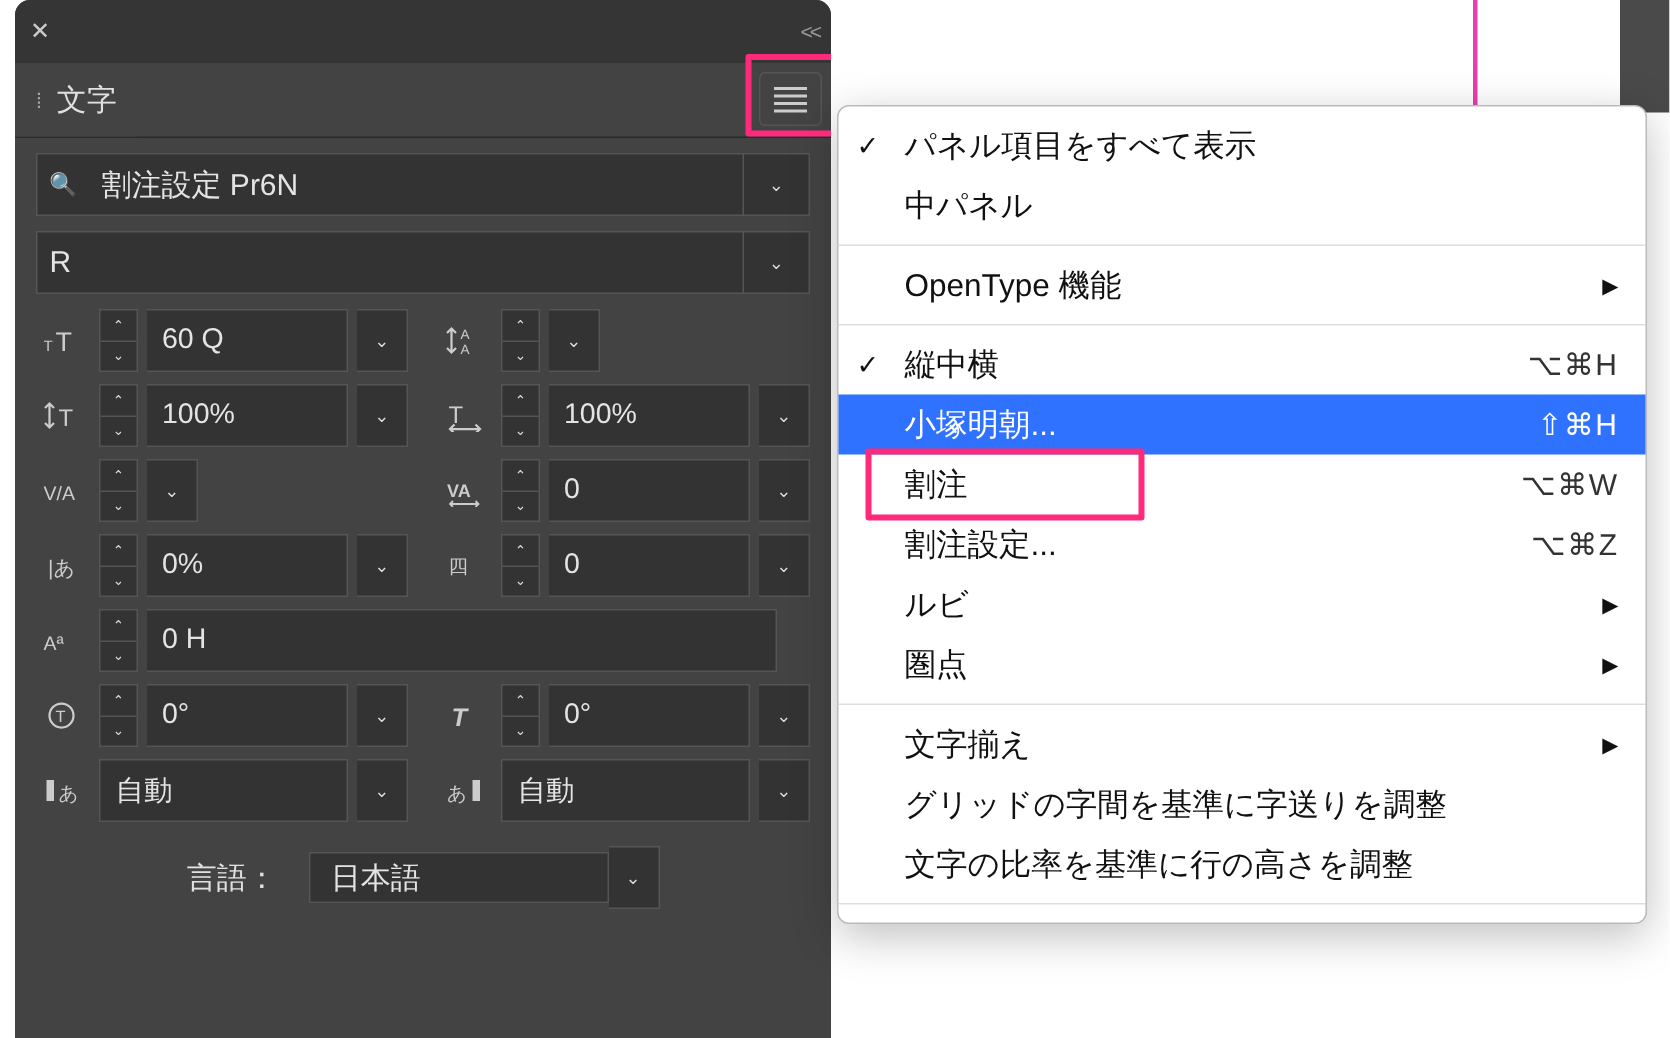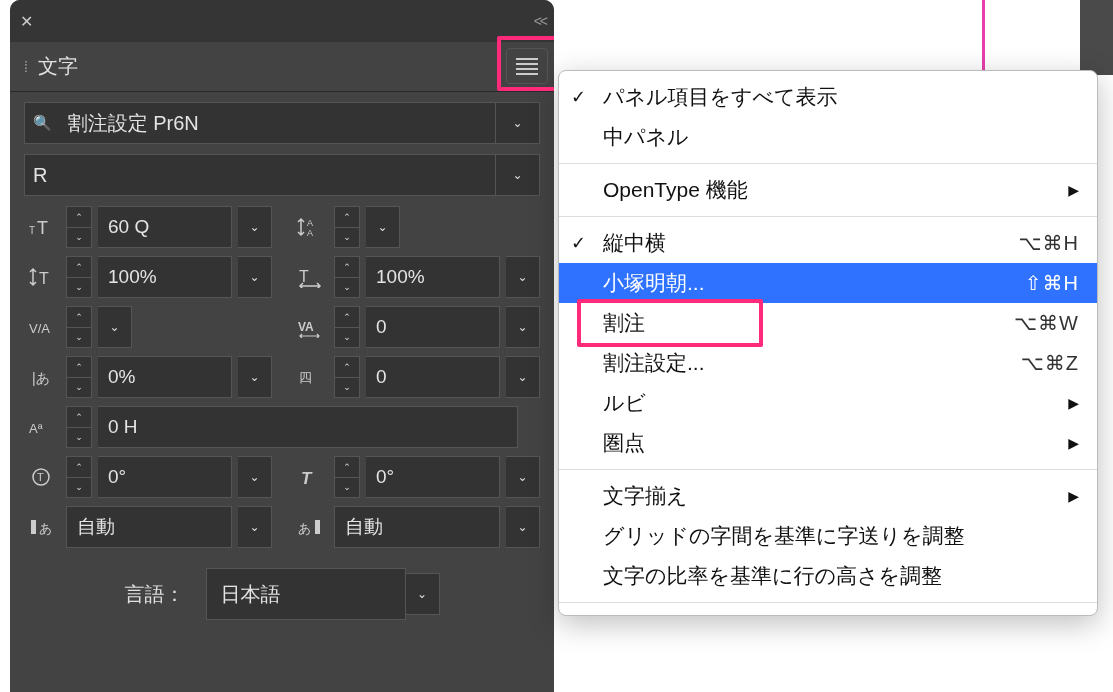--- a/index.html
+++ b/index.html
@@ -37,21 +37,21 @@
 .control { display: flex; align-items: center; gap: 6px; }
 .ctrl-icon { width: 36px; display: flex; align-items: center; justify-content: center; color: #ccc; font-size: 20px; }
 .stepper { width: 26px; height: 42px; background: #333; border: 1px solid #555; display: flex; flex-direction: column; }
 .stepper span { flex: 1; display: flex; align-items: center; justify-content: center; color: #ddd; font-size: 9px; cursor: pointer; }
 .stepper span:first-child { border-bottom: 1px solid #555; }
 .val-box { flex: 1; height: 42px; background: #333; border: 1px solid #555; border-left: none; display: flex; align-items: center; padding: 0 10px; color: #e4e4e4; font-size: 19px; }
 .dd-sm { width: 34px; height: 42px; background: #333; border: 1px solid #555; border-left: none; display: flex; align-items: center; justify-content: center; cursor: pointer; }
 
 .lang-row { display: flex; align-items: center; justify-content: center; gap: 21px; margin-top: 10px; }
 .lang-label { color: #e0e0e0; font-size: 20px; }
-.lang-select { display: flex; align-items: center; height: 52px; }
+.lang-select { display: flex; align-items: center; height: 34px; }
 .lang-val { background: #333; border: 1px solid #555; height: 100%; display: flex; align-items: center; padding: 0 14px; color: #e4e4e4; font-size: 20px; min-width: 200px; }
 
 
 .menu { position: absolute; left: 558px; top: 70px; width: 540px; background: #fff; border: 1px solid #bbb; border-radius: 8px; padding: 6px 0; box-shadow: 0 8px 30px rgba(0,0,0,.25); }
 .menu-item { height: 40px; display: flex; align-items: center; padding: 0 18px 0 44px; font-size: 21px; color: #111; position: relative; cursor: pointer; }
 .menu-item .check { position: absolute; left: 12px; font-size: 18px; }
 .menu-item .shortcut { margin-left: auto; font-size: 20px; color: #333; letter-spacing: 1px; }
 .menu-item .arrow { margin-left: auto; font-size: 14px; }
 .menu-item.selected { background: #2f72ff; color: #fff; }
 .menu-item.selected .shortcut { color: #fff; }

